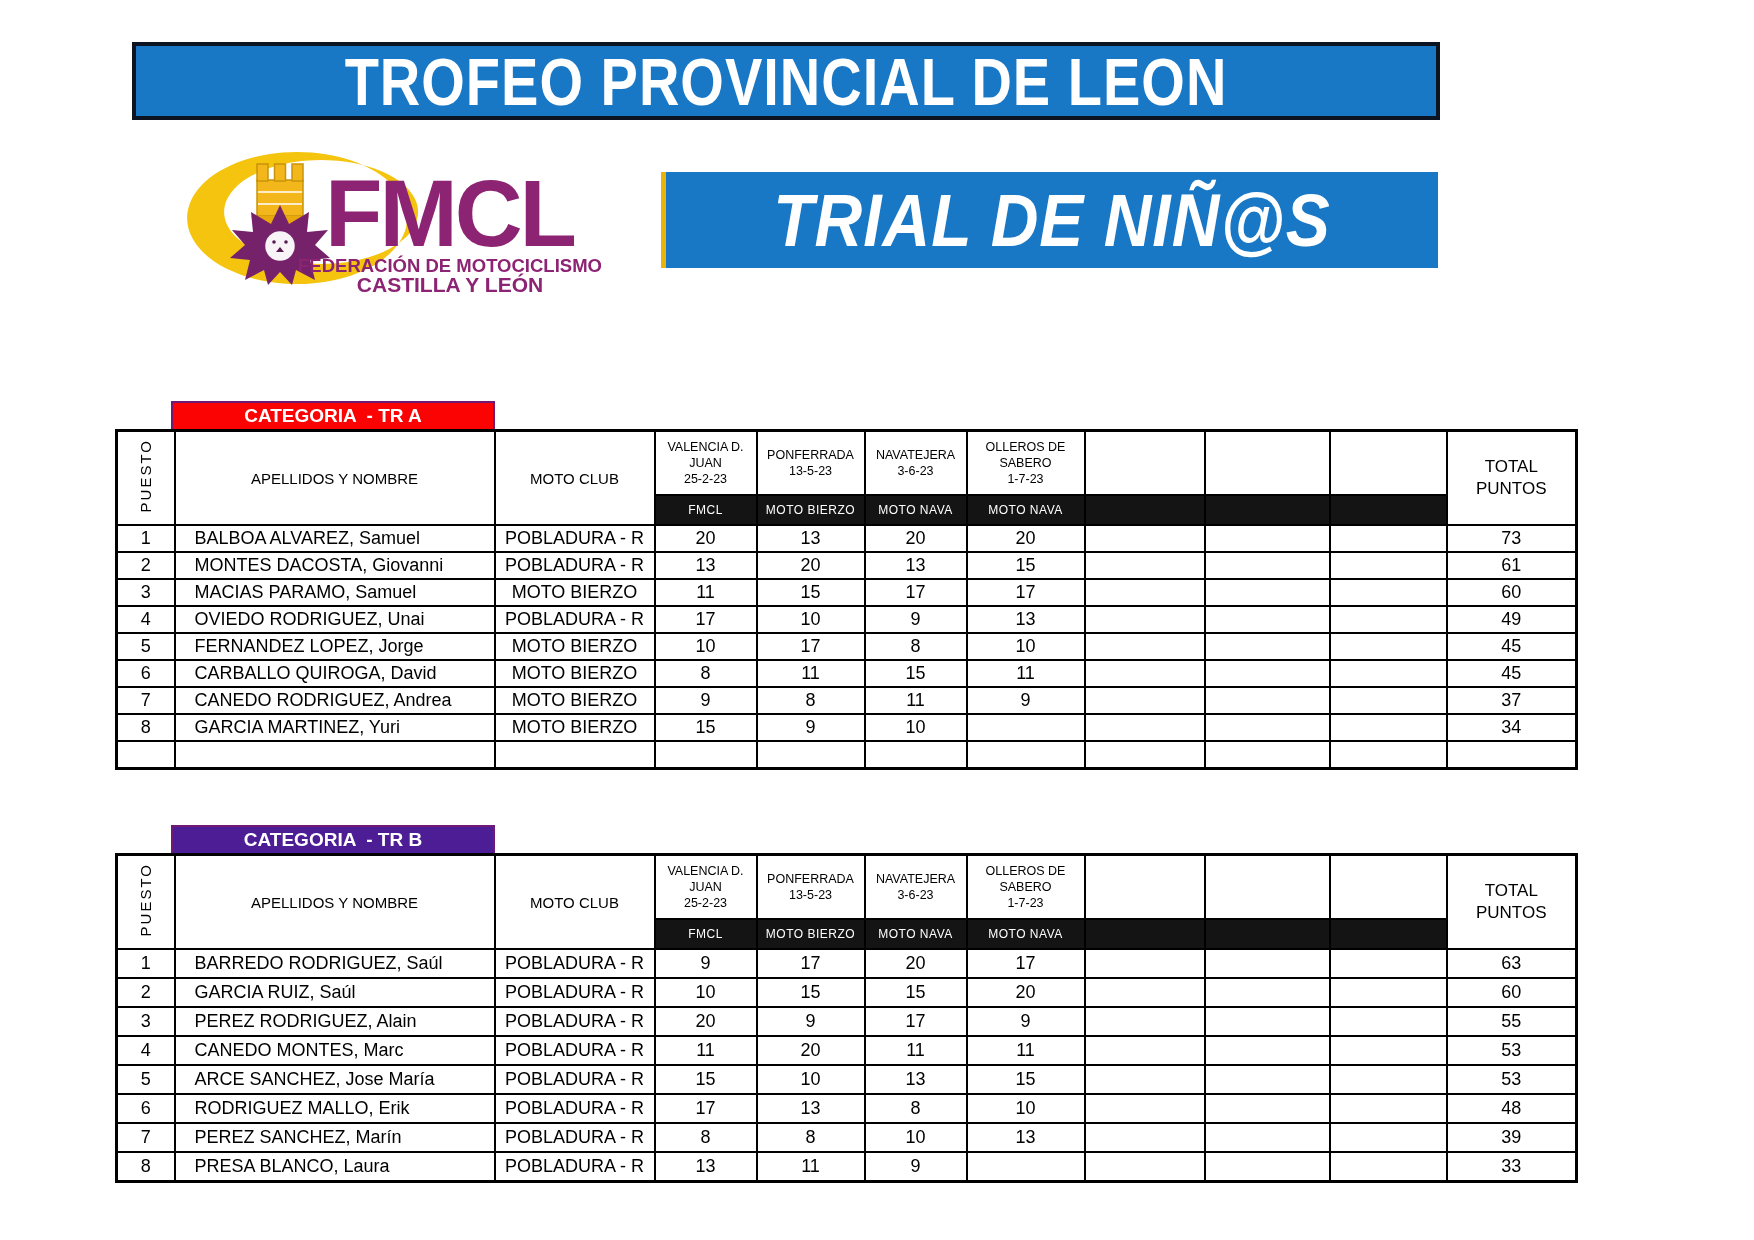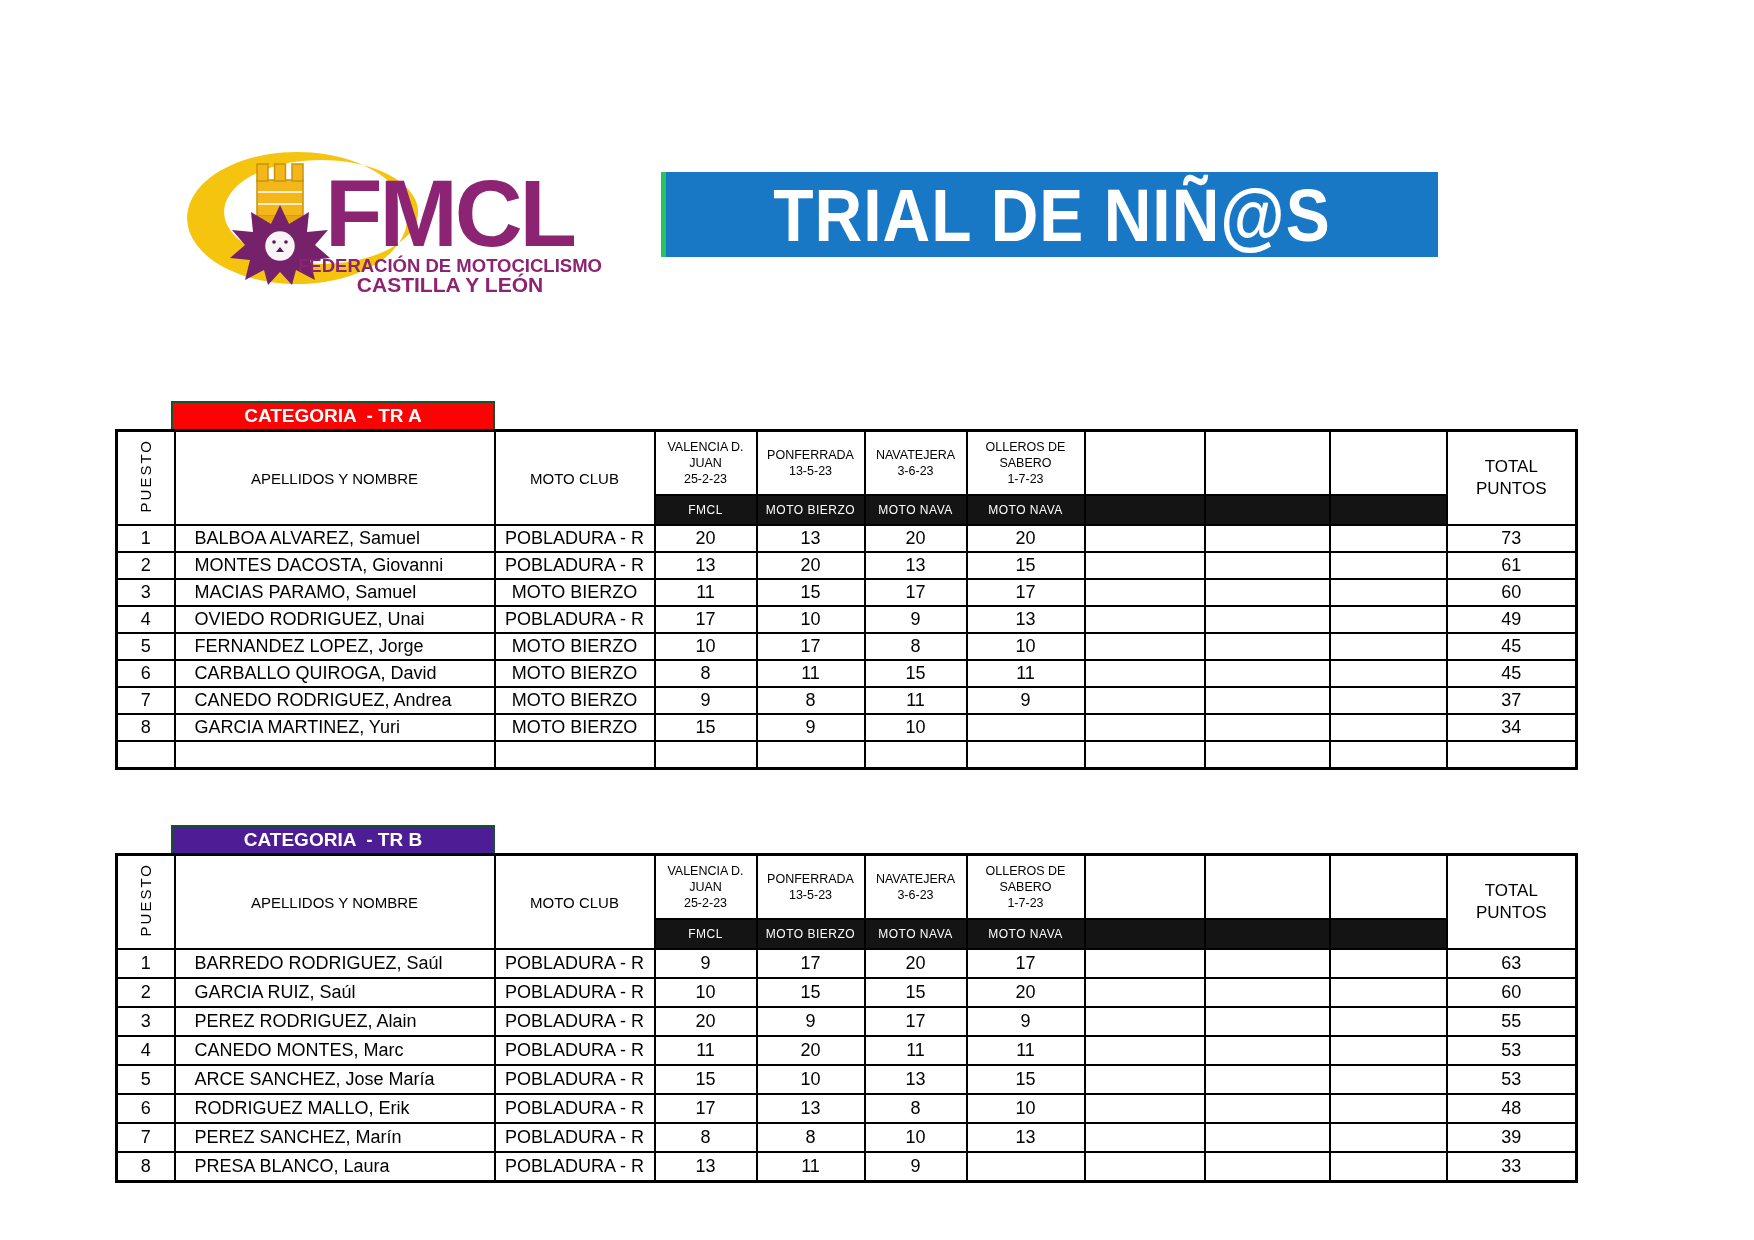--- a/index.html
+++ b/index.html
@@ -4,27 +4,27 @@
 <style>
   html,body{margin:0;padding:0;background:#fff;}
   .page{position:relative;width:1754px;height:1240px;background:#ffffff;
         font-family:"Liberation Sans",sans-serif;overflow:hidden;color:#000;}
 
   
   .banner{position:absolute;display:flex;align-items:center;justify-content:center;
           color:#fff;font-weight:bold;}
   #title-banner{left:132px;top:42px;width:1300px;height:70px;border:4px solid #0c1422;}
   #title-banner .stretch{font-size:56px;letter-spacing:1px;transform:scaleY(1.18);display:inline-block;white-space:pre;}
-  #trial-banner{left:661px;top:172px;width:772px;height:85px;border-left:5px solid #22c55e;}
+  #trial-banner{left:661px;top:172px;width:772px;height:96px;border-left:5px solid #eab308;font-style:italic;}
   #trial-banner .stretch{font-size:66px;letter-spacing:1px;transform:scaleY(1.12);display:inline-block;white-space:pre;}
   #temporada-banner{left:806px;top:312px;width:630px;height:38px;border:2px solid #101826;}
   #temporada-banner .stretch{font-size:31px;letter-spacing:1px;transform:scaleY(1.1);display:inline-block;white-space:pre;}
 
   .cat-banner{position:absolute;width:320px;height:26px;display:flex;align-items:center;justify-content:center;
-              color:#fff;font-weight:bold;font-size:19px;border:2px solid #14532d;white-space:pre;}
+              color:#fff;font-weight:bold;font-size:19px;border:2px solid #701a75;white-space:pre;}
   #cat-a{left:171px;top:401px;}
   #cat-b{left:171px;top:825px;}
 
   
   #logo{position:absolute;left:185px;top:140px;width:430px;height:155px;}
 
   
   table.tbl{position:absolute;left:115px;border-collapse:collapse;table-layout:fixed;
             background:#fff;border:3px solid #000;}
   #table-a{top:429px;}
@@ -43,20 +43,23 @@
   #table-b tbody td{height:27px;}
   tbody td{font-size:18px;}
   td.c-name{text-align:left;padding-left:19px;}
   tr.empty-row td{height:33px;}
 </style>
 </head>
 <body>
 
 <div class="page">
 
+  <div class="banner" id="title-banner" style="background-color: rgb(24, 120, 198);">
+    <span class="stretch">TROFEO PROVINCIAL DE LEON</span>
+  </div>
 
   <svg id="logo" viewBox="0 0 430 155">
     <path d="M112,12 a110,66 0 1,0 0.2,0 z M136,20 a97,52 0 1,0 0.2,0 z" fill="#f4c40e" fill-rule="evenodd"></path>
     <g>
       <rect x="72" y="40" width="46" height="36" fill="#f3b71c" stroke="#c9940a" stroke-width="1.5"></rect>
       <rect x="72" y="24" width="11" height="17" fill="#f3b71c" stroke="#c9940a" stroke-width="1.5"></rect>
       <rect x="89.5" y="24" width="11" height="17" fill="#f3b71c" stroke="#c9940a" stroke-width="1.5"></rect>
       <rect x="107" y="24" width="11" height="17" fill="#f3b71c" stroke="#c9940a" stroke-width="1.5"></rect>
       <line x1="73" y1="52" x2="117" y2="52" stroke="#ffffff" stroke-width="1.5"></line>
       <line x1="73" y1="64" x2="117" y2="64" stroke="#ffffff" stroke-width="1.5"></line>

